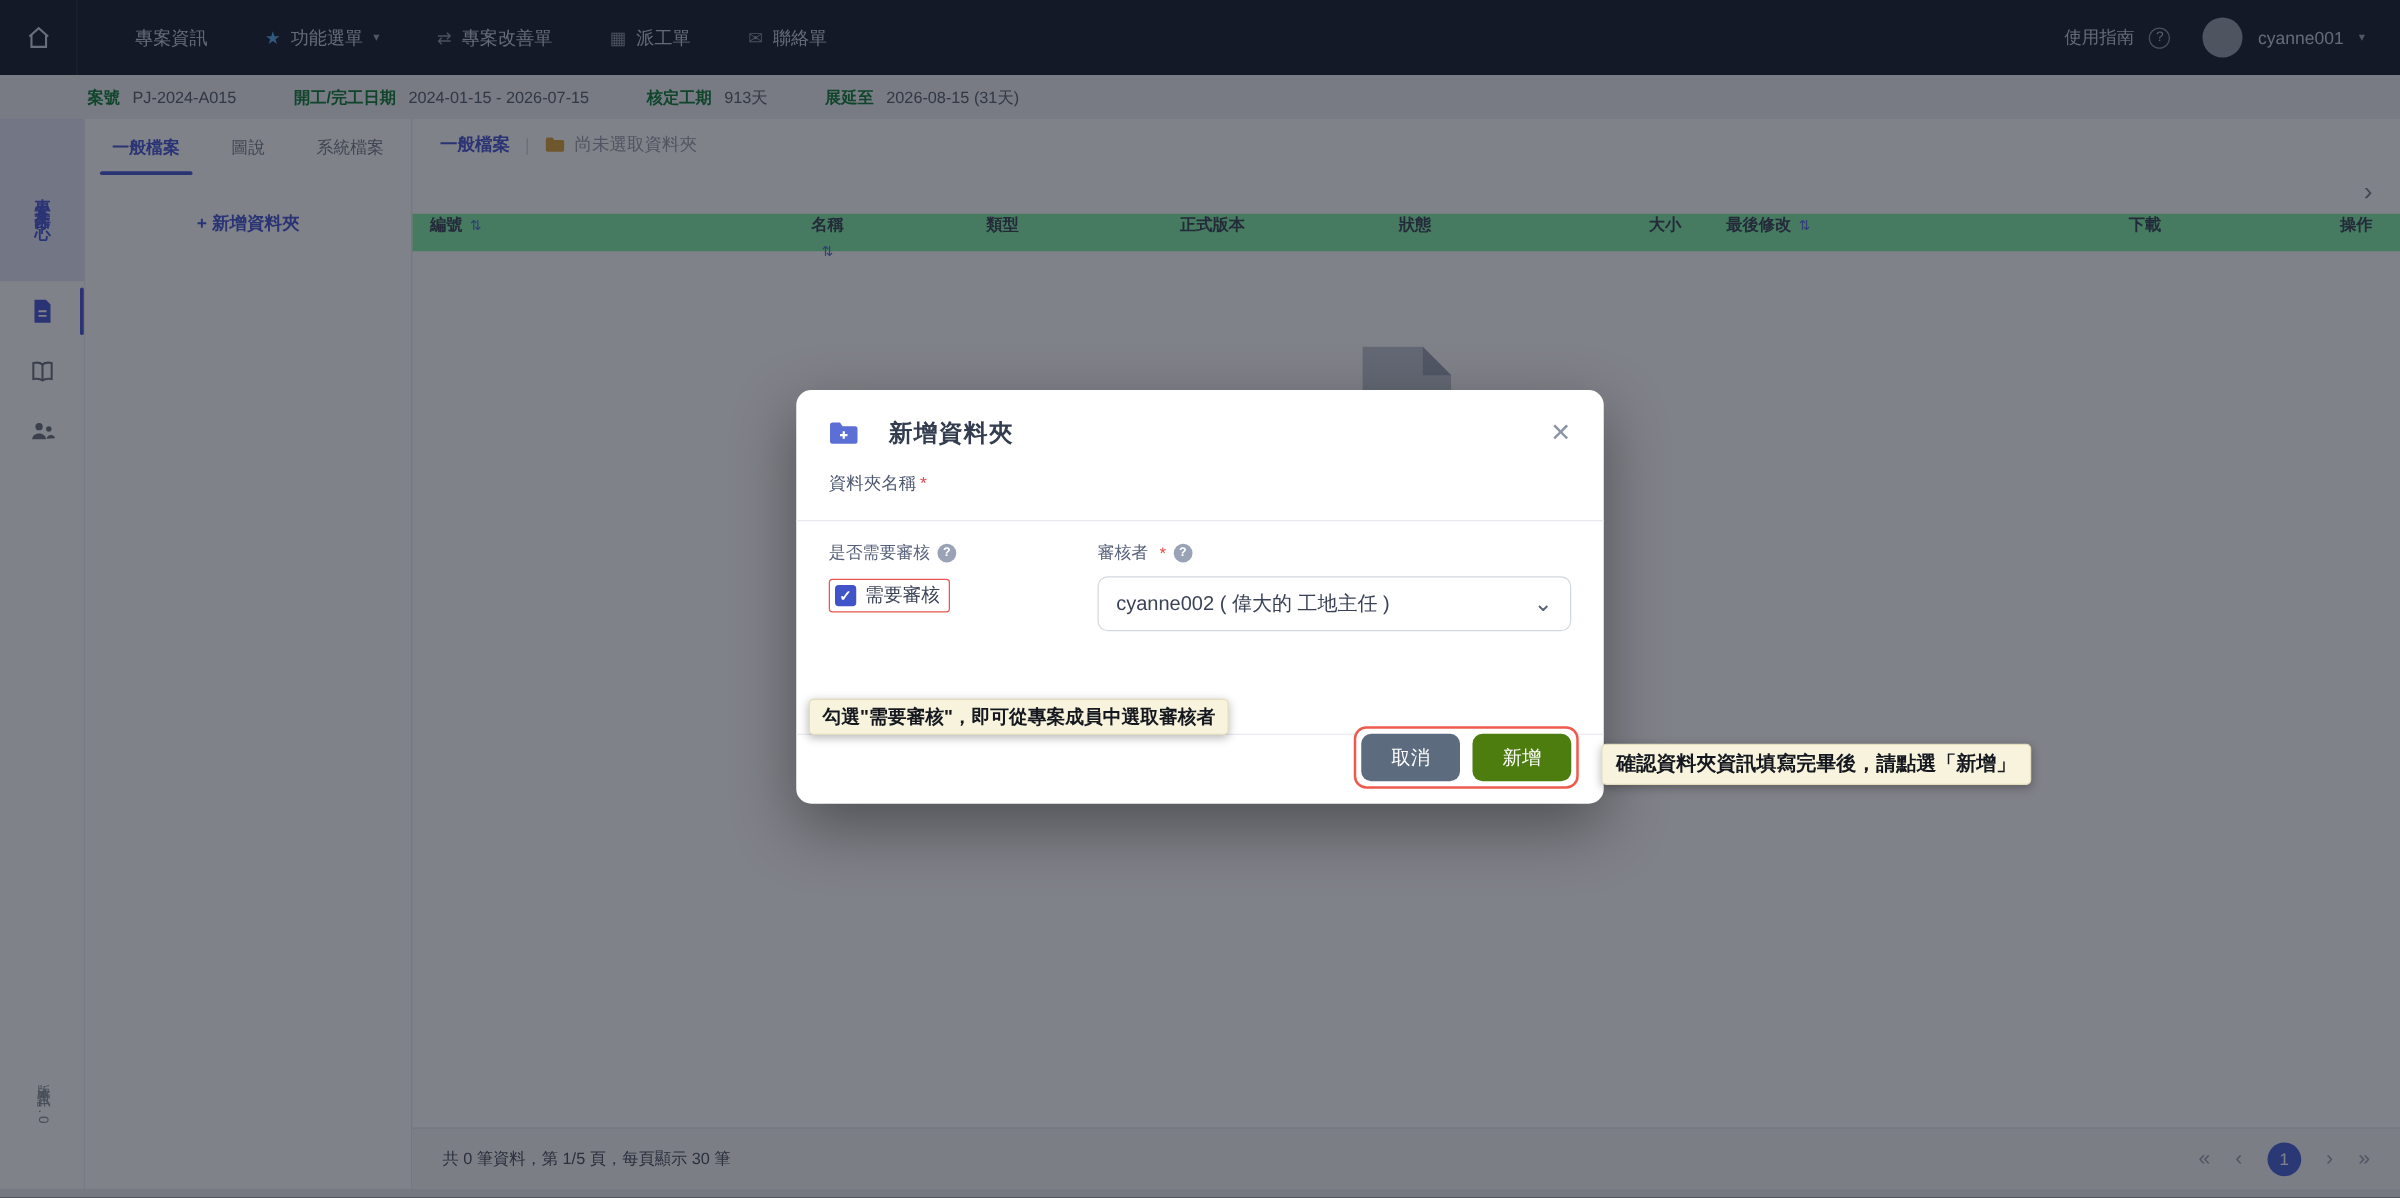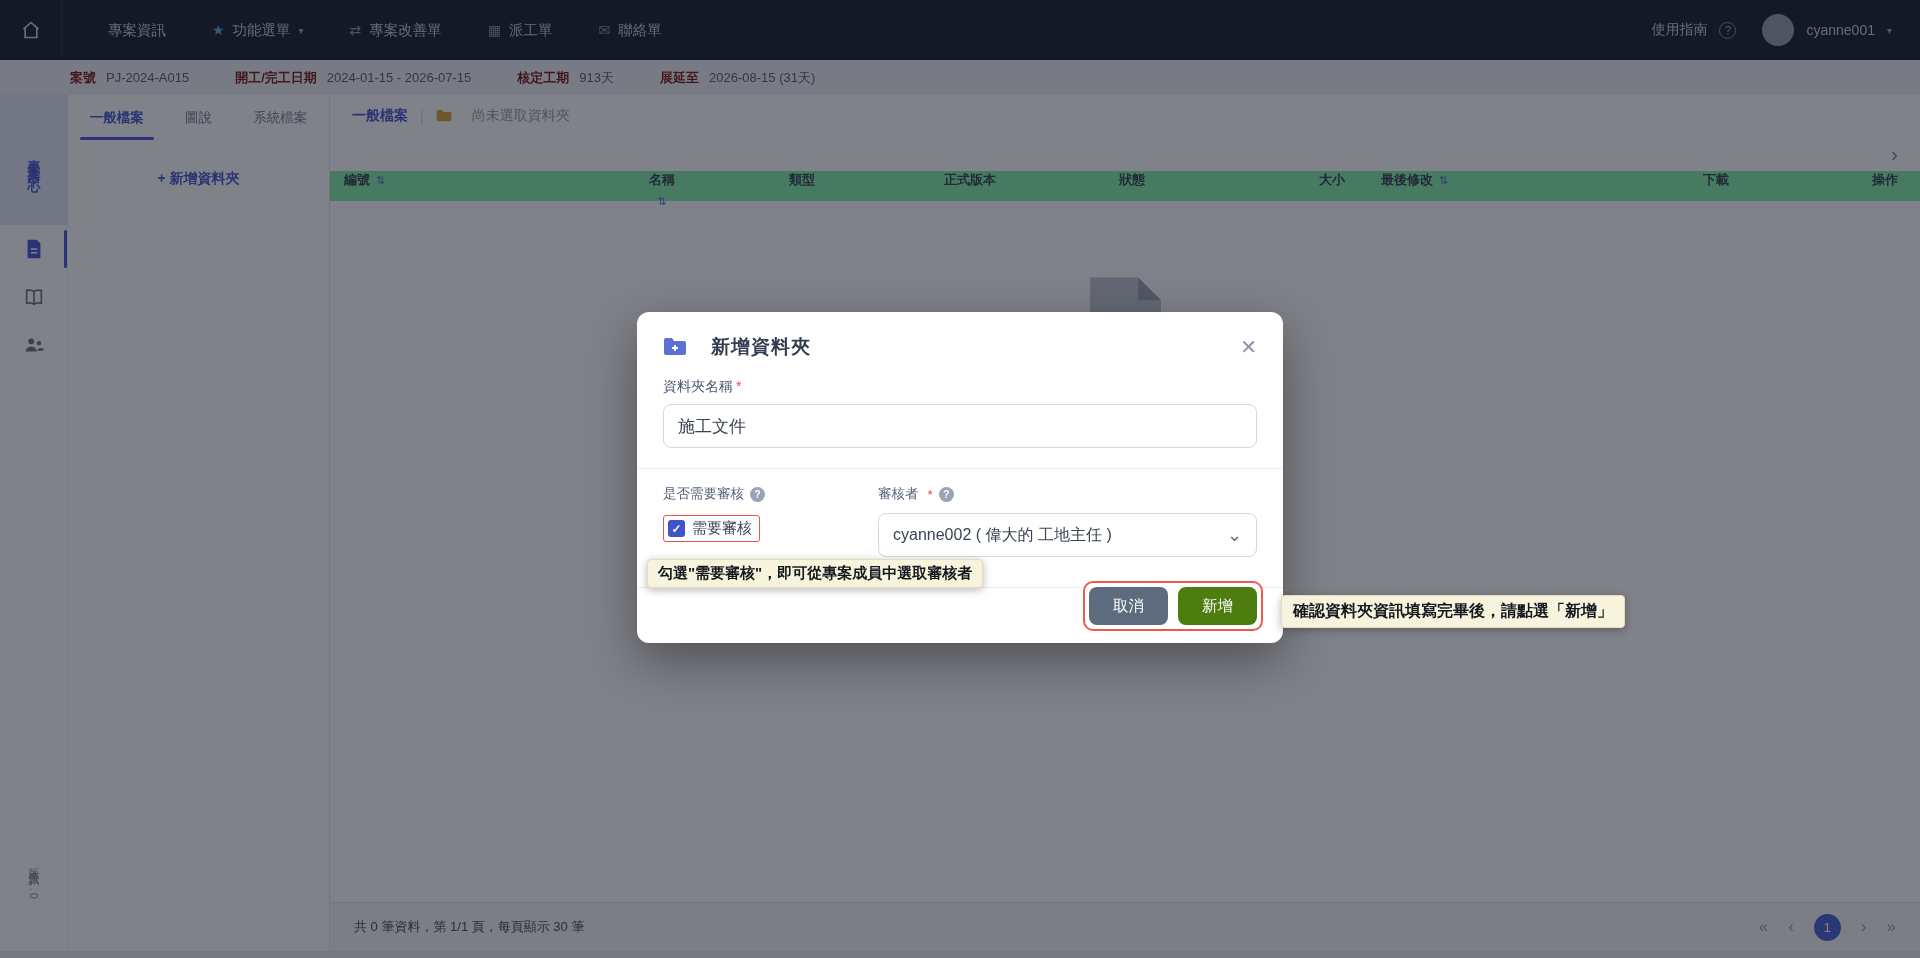--- a/index.html
+++ b/index.html
@@ -20,21 +20,21 @@
   .nav-item .nicon { font-size:14px; color:#8d96a8; }
   .nav-item .nicon.star { color:#5aa7e8; }
   .nav-item .caret { font-size:10px; color:#9aa3b4; }
   .topnav-right { margin-left:auto; display:flex; align-items:center; gap:12px; padding-right:28px; font-size:14px; }
   .help-q { width:17px; height:17px; border-radius:50%; border:1.5px solid #8b93a3; font-size:11px;
             display:flex; align-items:center; justify-content:center; color:#aab2c0; }
   .avatar { width:32px; height:32px; border-radius:50%; background:#99a0ab; margin-left:14px; }
   
   .infobar { position:absolute; top:60px; left:0; right:0; height:35px; background:#eef0f4;
              display:flex; align-items:center; gap:46px; padding-left:70px; font-size:13px; color:#5b6472; }
-  .infofield b { color:#7f1d1d; margin-right:10px; }
+  .infofield b { color:#15803d; margin-right:10px; }
   
   .content { position:absolute; top:95px; left:0; right:0; bottom:7px; display:flex; }
   .rail { width:67px; background:#ffffff; position:relative; flex:none; }
   .rail-section { background:#e3e6f5; height:130px; display:flex; align-items:center; justify-content:center; }
   .rail-section span { writing-mode:vertical-rl; font-size:13px; font-weight:bold; color:#4c5bd4; letter-spacing:4px; }
   .rail-item { height:48px; display:flex; align-items:center; justify-content:center; position:relative; cursor:pointer; }
   .rail-item.active::after { content:""; position:absolute; right:0; top:5px; bottom:5px; width:3px;
                              background:#4c5bd4; border-radius:2px; }
   .rail-version { position:absolute; bottom:50px; left:0; right:0; display:flex; justify-content:center; }
   .rail-version span { writing-mode:vertical-rl; font-size:11px; color:#8d93a0; letter-spacing:2px; }
@@ -45,21 +45,21 @@
          color:#7a8391; position:relative; cursor:pointer; }
   .tab.active { color:#4c5bd4; font-weight:bold; }
   .tab.active::after { content:""; position:absolute; left:4px; right:4px; bottom:0; height:3px;
                        background:#4c5bd4; border-radius:2px; }
   .add-folder { margin-top:30px; text-align:center; color:#4c5bd4; font-size:14px; font-weight:bold; cursor:pointer; }
   
   .mainpanel { flex:1; background:#fff; display:flex; flex-direction:column; position:relative; }
   .breadcrumb-row { height:42px; display:flex; align-items:center; padding:0 22px; gap:12px; font-size:14px; }
   .crumb-root { color:#4c5bd4; font-weight:bold; cursor:pointer; }
   .crumb-div { color:#d3d7de; }
-  .crumb-cur { color:#9aa1ad; display:flex; gap:20px; align-items:center; }
+  .crumb-cur { color:#9aa1ad; display:flex; gap:8px; align-items:center; }
   .toolbar-row { height:34px; display:flex; align-items:center; justify-content:flex-end;
                  padding:0 22px; color:#7c8494; font-size:21px; }
   .table-header { height:30px; background:#86efac; display:flex; align-items:flex-start;
                   font-size:13px; font-weight:bold; color:#3d4757; }
   .th { padding-left:14px; display:flex; gap:6px; align-items:center; overflow:hidden; white-space:nowrap; }
   .sort { color:#5b6fd4; font-size:11px; font-weight:normal; }
   .w1{width:205px;} .w2{width:240px;flex-direction:column;} .w3{width:155px;} .w4{width:175px;} .w5{width:200px;}
   .w6{width:62px;} .w7{width:322px;} .w8{width:135px;}
   .w9{flex:1; justify-content:flex-end; padding-right:22px;}
   .table-body { flex:1; position:relative; }
@@ -260,21 +260,21 @@
           <span>操作</span>
         </div>
       </div>
       <div class="table-body">
         <svg class="empty-doc" width="76" height="92" viewBox="0 0 60 72">
           <path d="M4 0h38l18 18v54H4z" fill="#c3c8d3"></path>
           <path d="M42 0l18 18H42z" fill="#9fa6b3"></path>
         </svg>
       </div>
       <div class="pagination">
-        <span>共 0 筆資料，第 1/1 頁，每頁顯示 30 筆</span>
+        <span>共 0 筆資料，第 1/5 頁，每頁顯示 30 筆</span>
         <div class="pag-controls">
           <span class="pag-arrow">«</span>
           <span class="pag-arrow">‹</span>
           <span class="page-circle">1</span>
           <span class="pag-arrow">›</span>
           <span class="pag-arrow">»</span>
         </div>
       </div>
     </main>
   </div>
@@ -287,21 +287,20 @@
         <path d="M1 3a2 2 0 0 1 2-2h6l2 3h10a2 2 0 0 1 2 2v10a2 2 0 0 1-2 2H3a2 2 0 0 1-2-2z" fill="#5b6fd4"></path>
         <path d="M12 8v6M9 11h6" stroke="#ffffff" stroke-width="1.8"></path>
       </svg>
       <span class="modal-title">新增資料夾</span>
       <span class="modal-close">✕</span>
     </div>
     <div class="modal-body">
       <div class="field-label">
         <span>資料夾名稱</span><span class="req">*</span>
       </div>
-      <input class="text-input" type="text" value="施工文件" style="">
       <div class="modal-divider"></div>
       <div class="form-row">
         <div class="col-left">
           <div class="small-label">
             <span>是否需要審核</span>
             <span class="q-circle">?</span>
           </div>
           <div class="checkbox-wrap">
             <span class="checkbox">✓</span>
             <span class="checkbox-label">需要審核</span>

